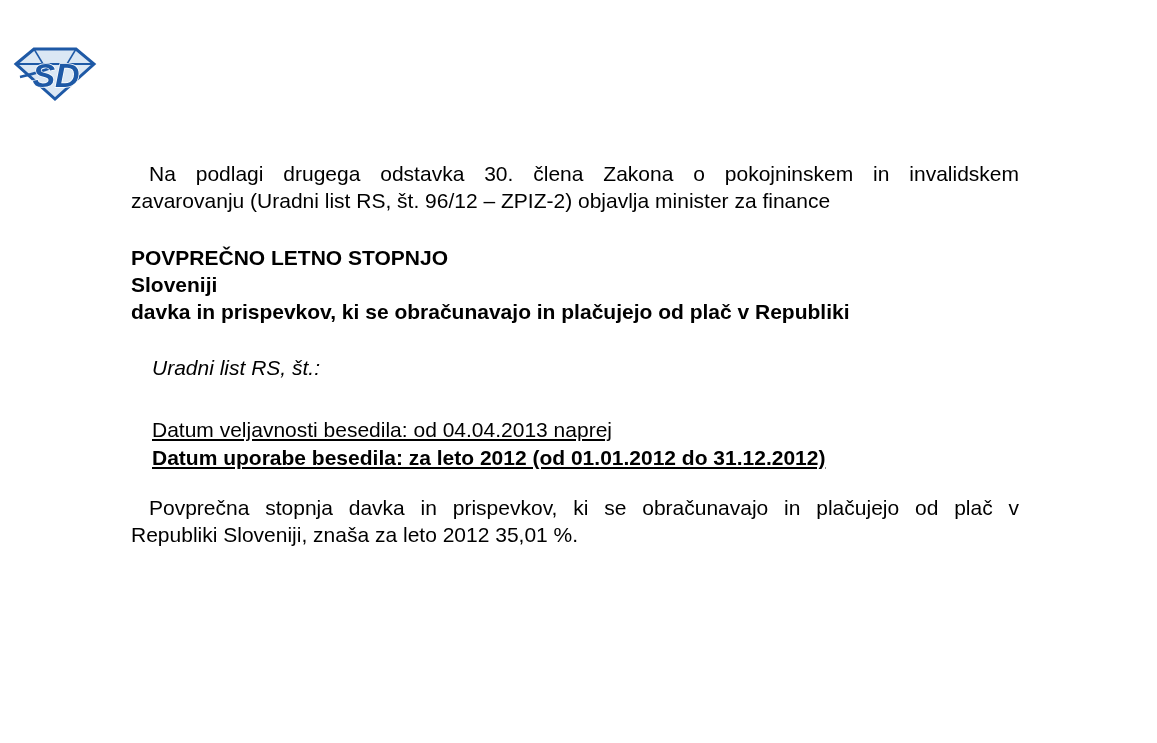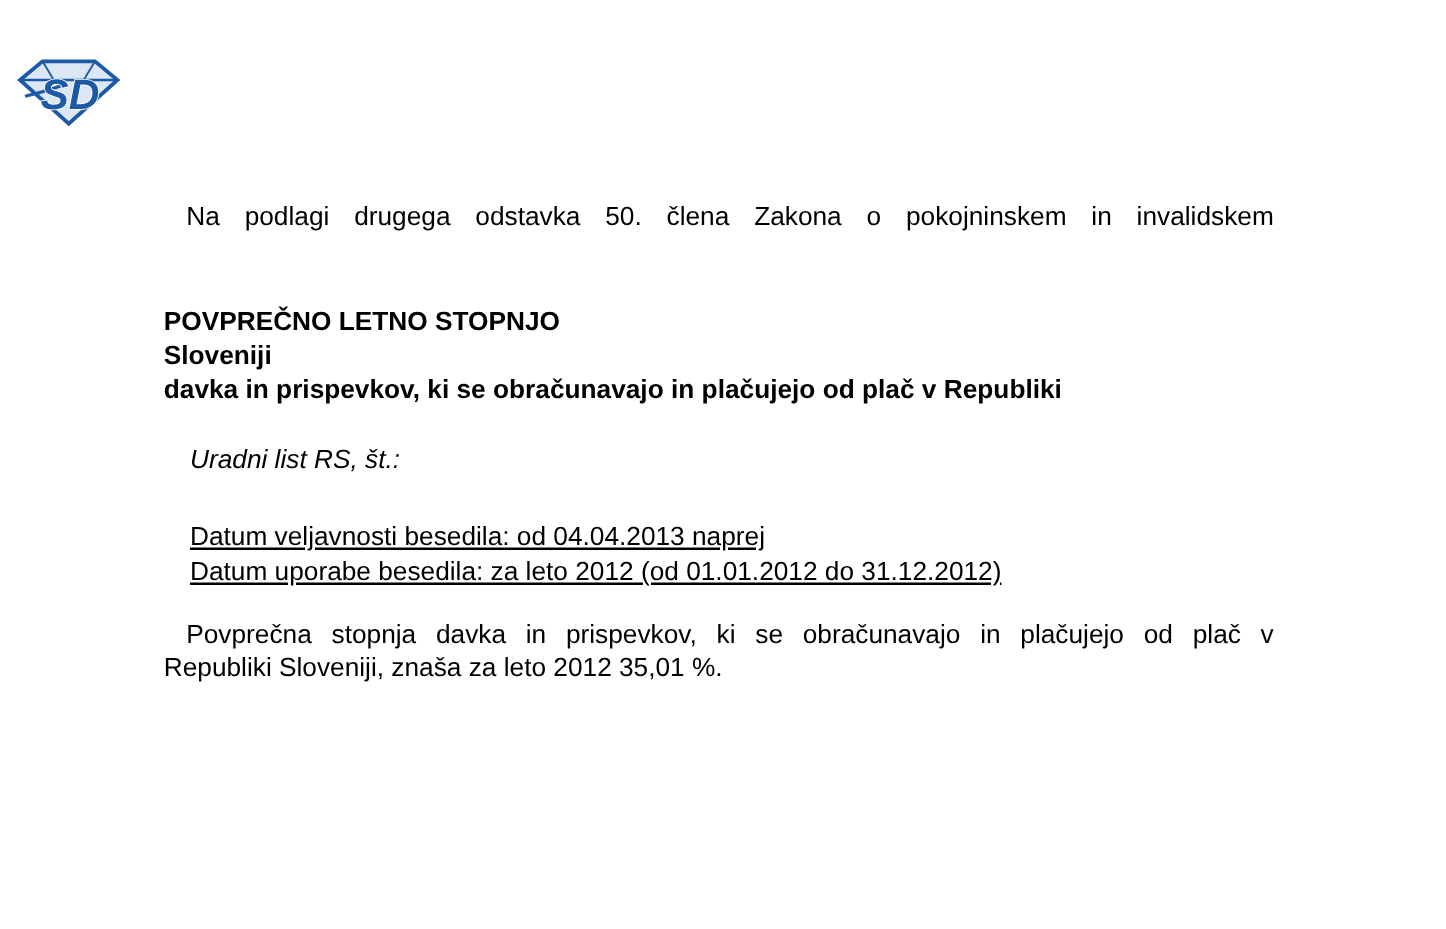--- a/index.html
+++ b/index.html
@@ -43,39 +43,40 @@
   }
   .gazette { top: 194px; padding-left: 21px; box-sizing: border-box; font-style: italic; }
   .bullet {
     display: inline-block;
     width: 15px;
     font-size: 12px;
     vertical-align: 2px;
   }
   .datum { top: 256px; padding-left: 21px; box-sizing: border-box; line-height: 28px; }
   .u { text-decoration: underline; }
-  .b { font-weight: normal; }
+  .b { font-weight: bold; }
   .body-para { top: 334px; }
 </style>
 </head>
 <body>
 
 <svg class="logo" viewBox="0 0 84 56" xmlns="http://www.w3.org/2000/svg">
   <path d="M3,18 L21,3 L63,3 L81,18 L42,53 Z" fill="#dbe7f4" stroke="#1e59a6" stroke-width="3" stroke-linejoin="miter"></path>
   <path d="M3,18 L81,18" fill="none" stroke="#1e59a6" stroke-width="2"></path>
   <path d="M21,3 L30,18" fill="none" stroke="#1e59a6" stroke-width="1.5"></path>
   <path d="M63,3 L54,18" fill="none" stroke="#1e59a6" stroke-width="1.5"></path>
   <path d="M7,31 C20,28 30,25 40,21" fill="none" stroke="#1e59a6" stroke-width="2.5"></path>
   <text x="43" y="41" text-anchor="middle" font-family="Liberation Sans, sans-serif" font-size="34" font-weight="bold" font-style="italic" fill="#1e59a6" stroke="#ffffff" stroke-width="1.4" paint-order="stroke">SD</text>
 </svg>
 
 <div class="content">
 
   <div class="block intro">
-    <div class="jline">Na podlagi drugega odstavka 50. člena Zakona o pokojninskem in invalidskem</div>
+    <div class="jline">Na podlagi drugega odstavka 30. člena Zakona o pokojninskem in invalidskem</div>
+    <div class="lline">zavarovanju (Uradni list RS, št. 96/12 – ZPIZ-2) objavlja minister za finance</div>
   </div>
 
   <div class="block title-block">
     <div>POVPREČNO LETNO STOPNJO</div>
     <div>Sloveniji</div>
     <div>davka in prispevkov, ki se obračunavajo in plačujejo od plač v Republiki</div>
   </div>
 
   <div class="block gazette">
     <div>Uradni list RS, št.:</div>

